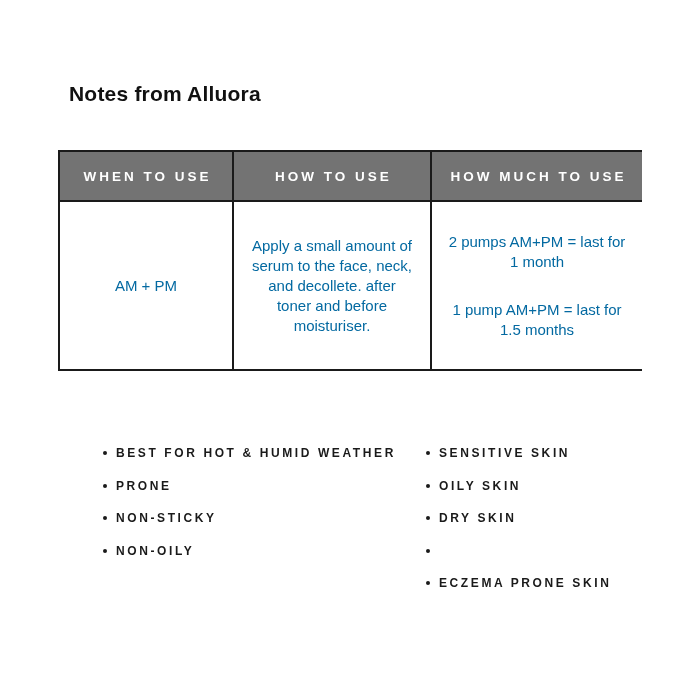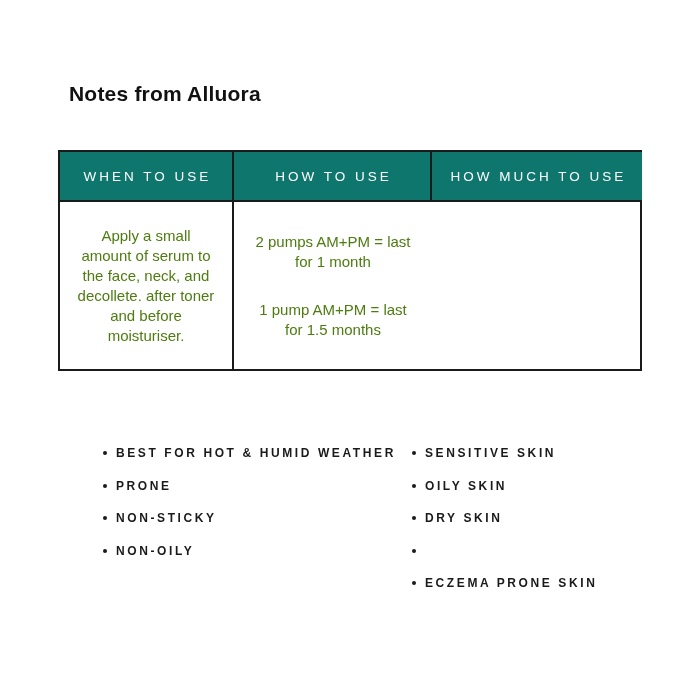--- a/index.html
+++ b/index.html
@@ -46,48 +46,48 @@
     box-sizing: border-box;
     border-right: 2px solid #1a1a1a;
     display: flex;
     flex-direction: column;
     align-items: center;
     justify-content: center;
     text-align: center;
   }
   .usage-table .cell.last-col { border-right: none; }
   .usage-table .head {
-    background: #0f766e;
+    background: #737373;
     border-bottom: 2px solid #1a1a1a;
     color: #ffffff;
     font-size: 13.5px;
-    font-weight: normal;
+    font-weight: bold;
     letter-spacing: 3px;
     text-indent: 3px;
   }
   .usage-table .body {
     background: #ffffff;
     font-size: 15px;
     line-height: 20px;
     padding: 10px 16px;
-    color: #4d7c0f;
+    color: #0369a1;
   }
   .usage-table .body p { margin: 0; }
   .usage-table .body p + p { margin-top: 28px; }
 
   
   .bullet-list {
     position: absolute;
     top: 437px;
     margin: 0;
     padding: 0;
     list-style: none;
   }
   .bullet-list.left-list  { left: 103px; width: 320px; }
-  .bullet-list.right-list { left: 412px; width: 230px; }
+  .bullet-list.right-list { left: 426px; width: 230px; }
   .bullet-list li {
     height: 32.5px;
     display: flex;
     align-items: center;
     font-size: 12px;
     font-weight: bold;
     letter-spacing: 2.6px;
     color: #1a1a1a;
     white-space: nowrap;
   }
@@ -106,20 +106,23 @@
 <div id="canvas">
 
   <h1 class="page-title">Notes from Alluora</h1>
 
   <div class="usage-table">
 
     <div class="cell head">WHEN TO USE</div>
     <div class="cell head">HOW TO USE</div>
     <div class="cell head last-col">HOW MUCH TO USE</div>
 
+    <div class="cell body">
+      <p>AM + PM</p>
+    </div>
     <div class="cell body">
       <p>Apply a small amount of serum to the face, neck, and decollete. after toner and before moisturiser.</p>
     </div>
     <div class="cell body last-col">
       <p>2 pumps AM+PM = last for 1 month</p>
       <p>1 pump AM+PM = last for 1.5 months</p>
     </div>
   </div>
 
   <ul class="bullet-list left-list">

